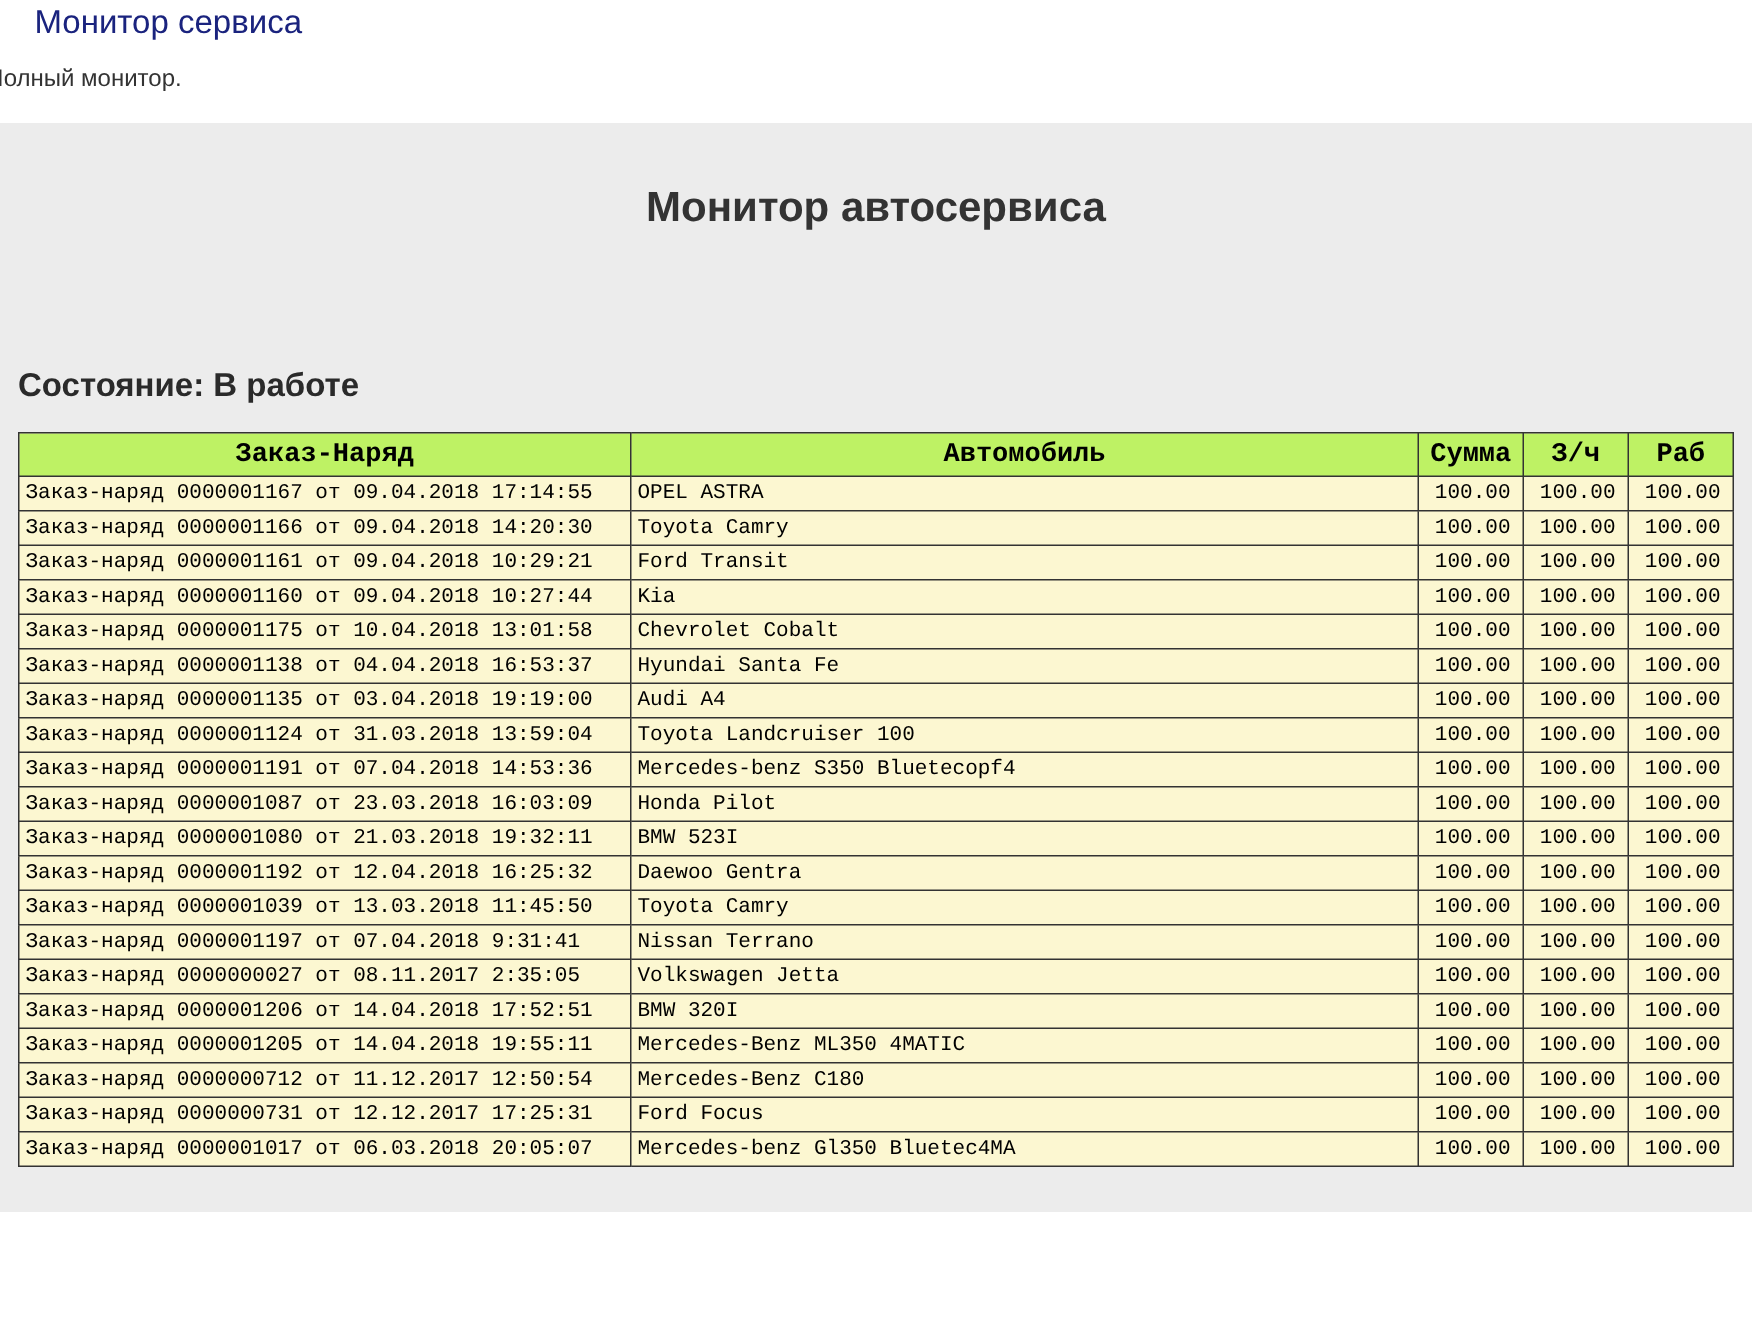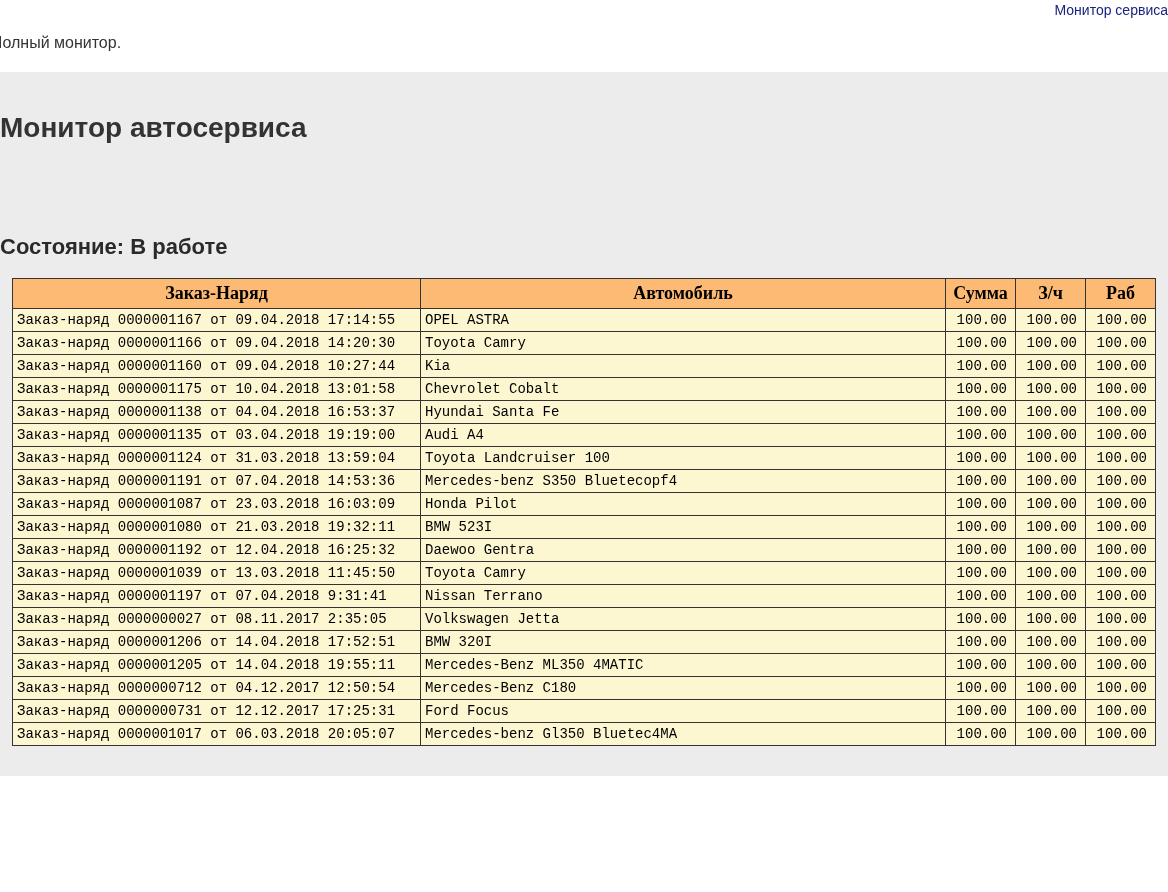--- a/index.html
+++ b/index.html
@@ -6,64 +6,66 @@
       margin: 0;
       padding: 0;
       box-sizing: border-box;
     }
     body {
       font-family: Arial, sans-serif;
       background-color: #ffffff;
       width: 1168px;
     }
     .page-header {
-      text-align: right;
+      text-align: left;
       color: #1a237e;
-      font-size: 14px;
+      font-size: 22px;
       font-weight: normal;
       font-family: 'Arial', sans-serif;
       padding: 2px 0 8px 0;
+      margin-left: 23px;
     }
     .subtitle {
       color: #333;
       font-size: 16px;
       padding: 8px 0 20px 0;
       margin-left: -2px;
     }
     .content-area {
       background-color: #ececec;
       padding: 40px 0 30px 0;
     }
     .monitor-title {
-      text-align: left;
+      text-align: center;
       font-family: 'Arial Narrow', Arial, sans-serif;
       font-stretch: condensed;
       font-size: 28px;
       font-weight: bold;
       color: #333;
       margin-bottom: 90px;
     }
     .status-title {
       font-family: 'Arial Narrow', Arial, sans-serif;
       font-stretch: condensed;
       font-size: 22px;
       font-weight: bold;
       color: #2a2a2a;
+      margin-left: 12px;
       margin-bottom: 18px;
     }
     .orders-table {
       width: calc(100% - 24px);
       margin: 0 12px;
       border-collapse: collapse;
       background-color: #fcf7d1;
     }
     .orders-table th {
-      background-color: #fdba74;
+      background-color: #bef264;
       border: 1px solid #333;
-      font-family: Liberation Serif, serif;
+      font-family: Liberation Mono, monospace;
       font-weight: bold;
       font-size: 18px;
       padding: 4px 6px;
       color: #000;
       text-align: center;
     }
     .orders-table td {
       border: 1px solid #333;
       font-family: 'Courier New', monospace;
       font-size: 14px;
@@ -111,20 +113,27 @@
           <td class="num">100.00</td>
         </tr>
         <tr>
           <td>Заказ-наряд 0000001166 от 09.04.2018 14:20:30</td>
           <td>Toyota Camry</td>
           <td class="num">100.00</td>
           <td class="num">100.00</td>
           <td class="num">100.00</td>
         </tr>
         <tr>
+          <td>Заказ-наряд 0000001161 от 09.04.2018 10:29:21</td>
+          <td>Ford Transit</td>
+          <td class="num">100.00</td>
+          <td class="num">100.00</td>
+          <td class="num">100.00</td>
+        </tr>
+        <tr>
           <td>Заказ-наряд 0000001160 от 09.04.2018 10:27:44</td>
           <td>Kia</td>
           <td class="num">100.00</td>
           <td class="num">100.00</td>
           <td class="num">100.00</td>
         </tr>
         <tr>
           <td>Заказ-наряд 0000001175 от 10.04.2018 13:01:58</td>
           <td>Chevrolet Cobalt</td>
           <td class="num">100.00</td>
@@ -209,21 +218,21 @@
           <td class="num">100.00</td>
         </tr>
         <tr>
           <td>Заказ-наряд 0000001205 от 14.04.2018 19:55:11</td>
           <td>Mercedes-Benz ML350 4MATIC</td>
           <td class="num">100.00</td>
           <td class="num">100.00</td>
           <td class="num">100.00</td>
         </tr>
         <tr>
-          <td>Заказ-наряд 0000000712 от 04.12.2017 12:50:54</td>
+          <td>Заказ-наряд 0000000712 от 11.12.2017 12:50:54</td>
           <td>Mercedes-Benz C180</td>
           <td class="num">100.00</td>
           <td class="num">100.00</td>
           <td class="num">100.00</td>
         </tr>
         <tr>
           <td>Заказ-наряд 0000000731 от 12.12.2017 17:25:31</td>
           <td>Ford Focus</td>
           <td class="num">100.00</td>
           <td class="num">100.00</td>

